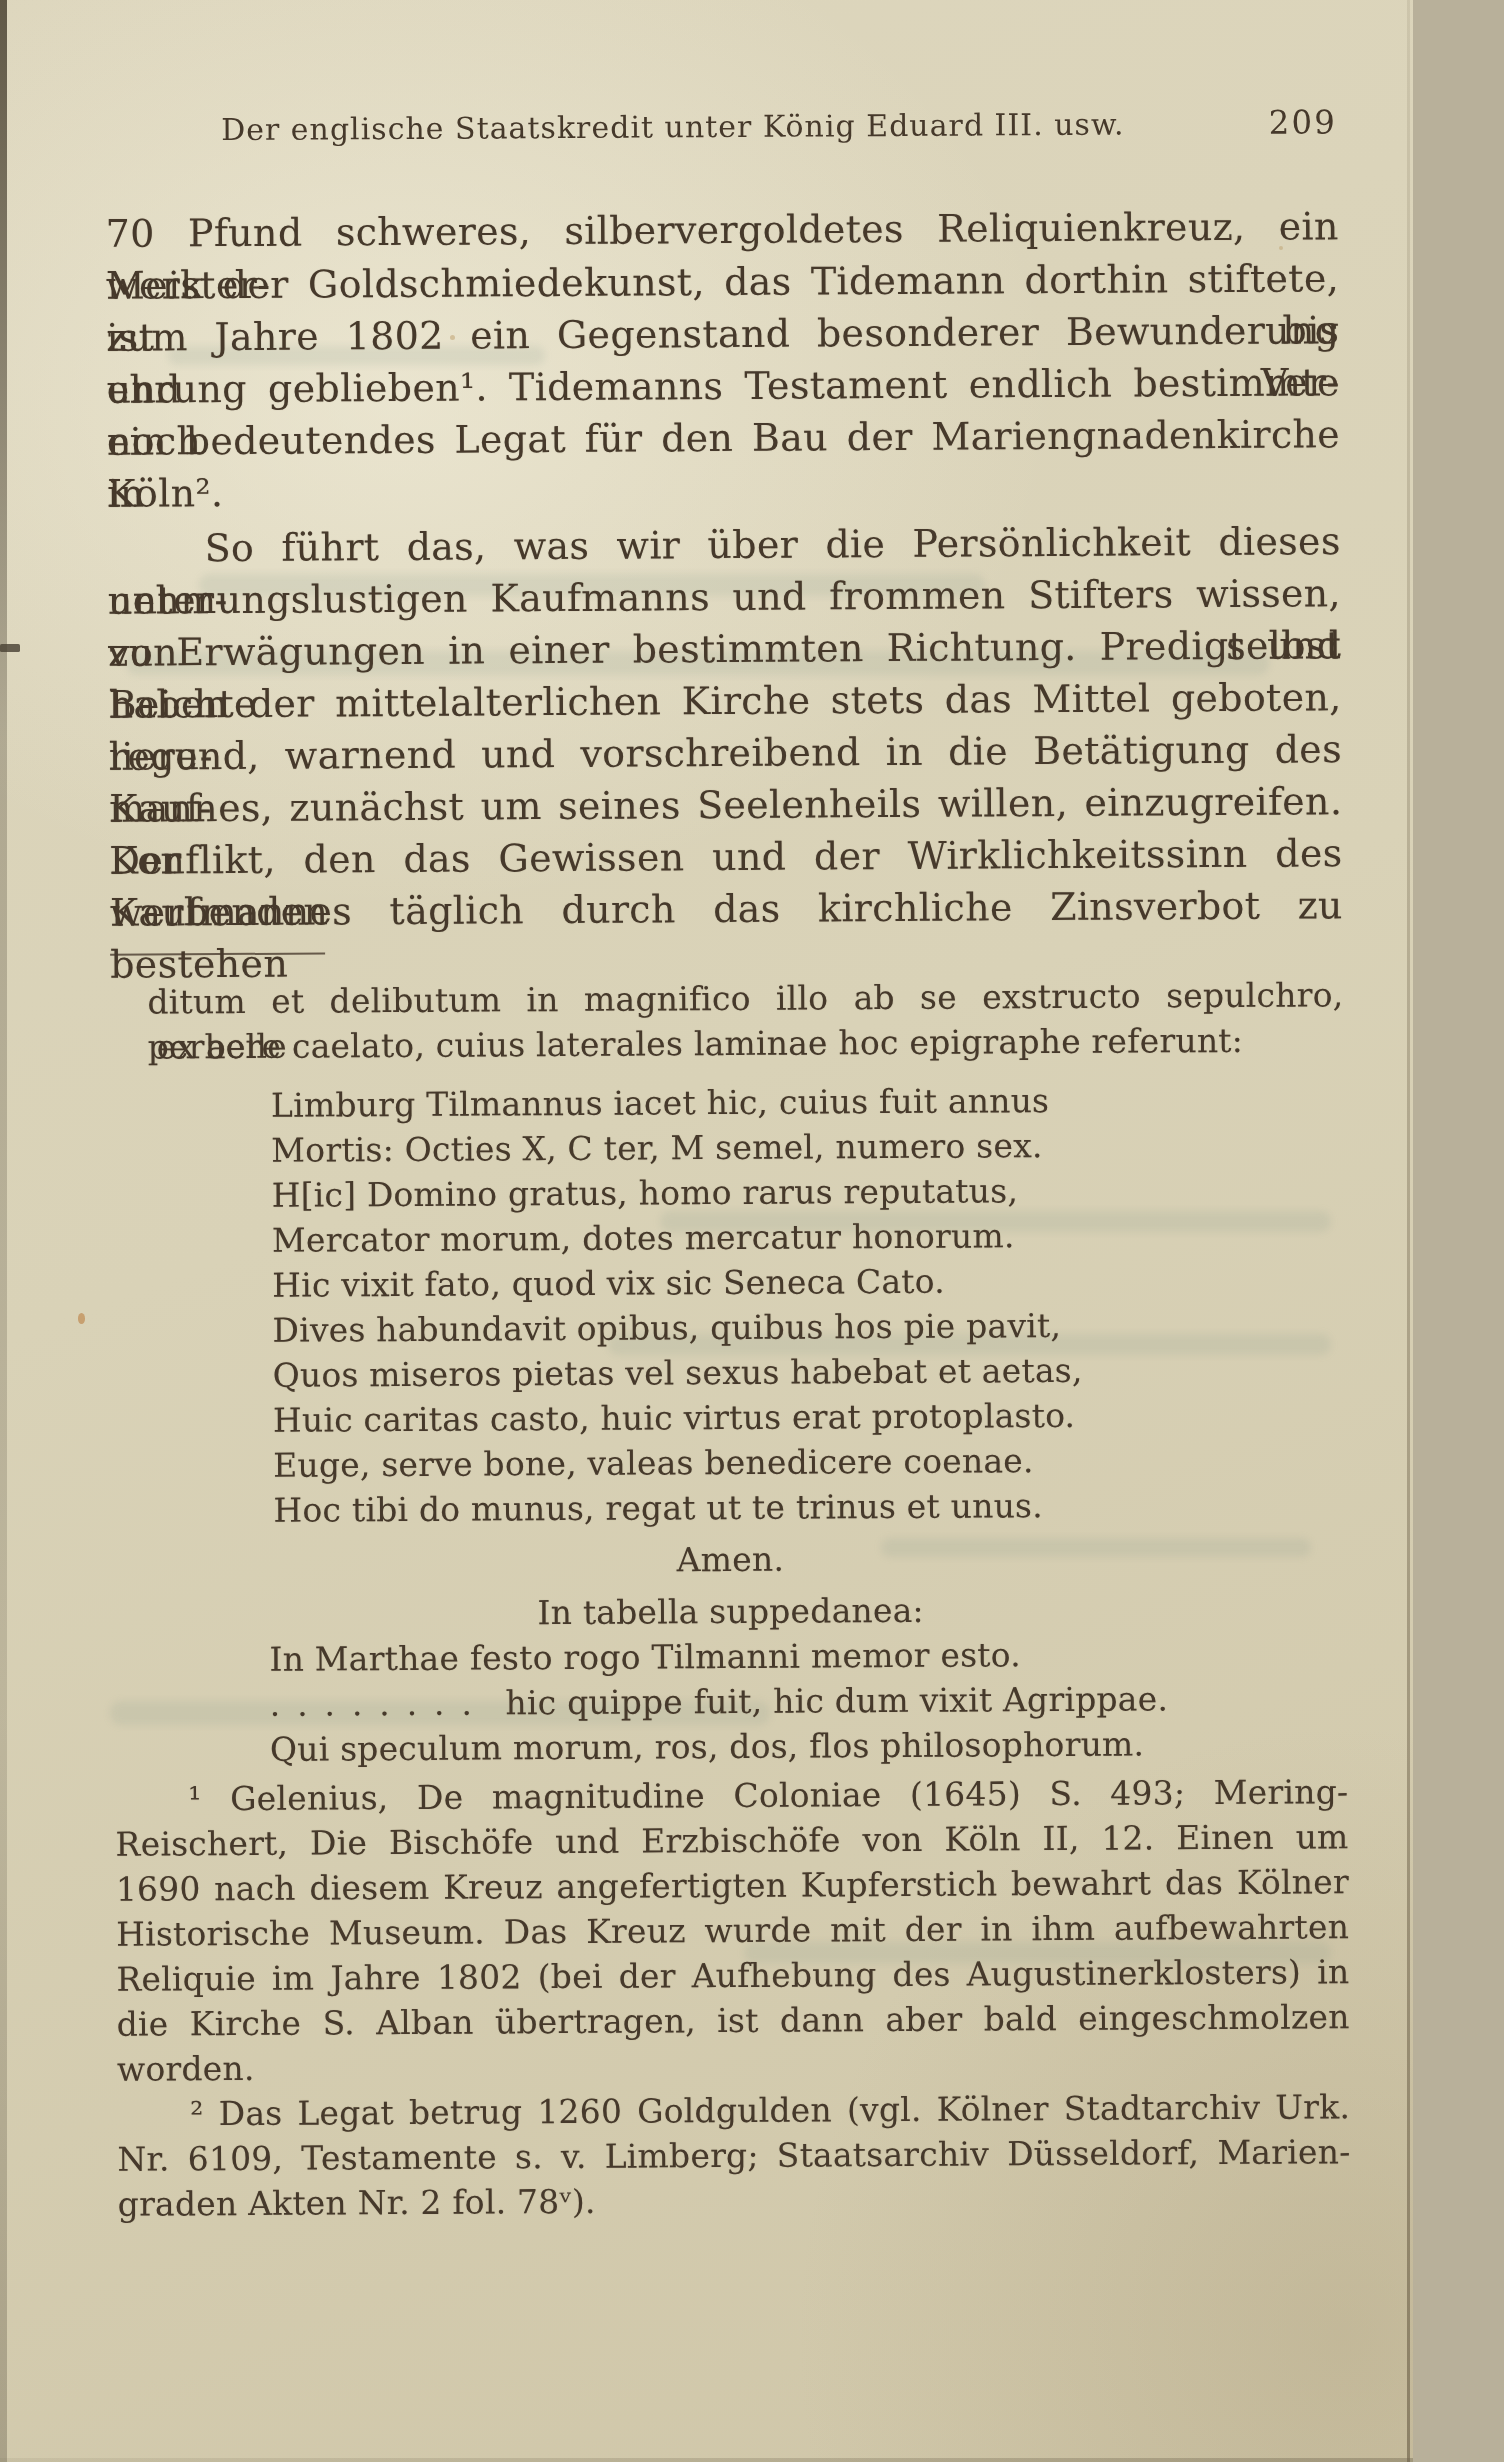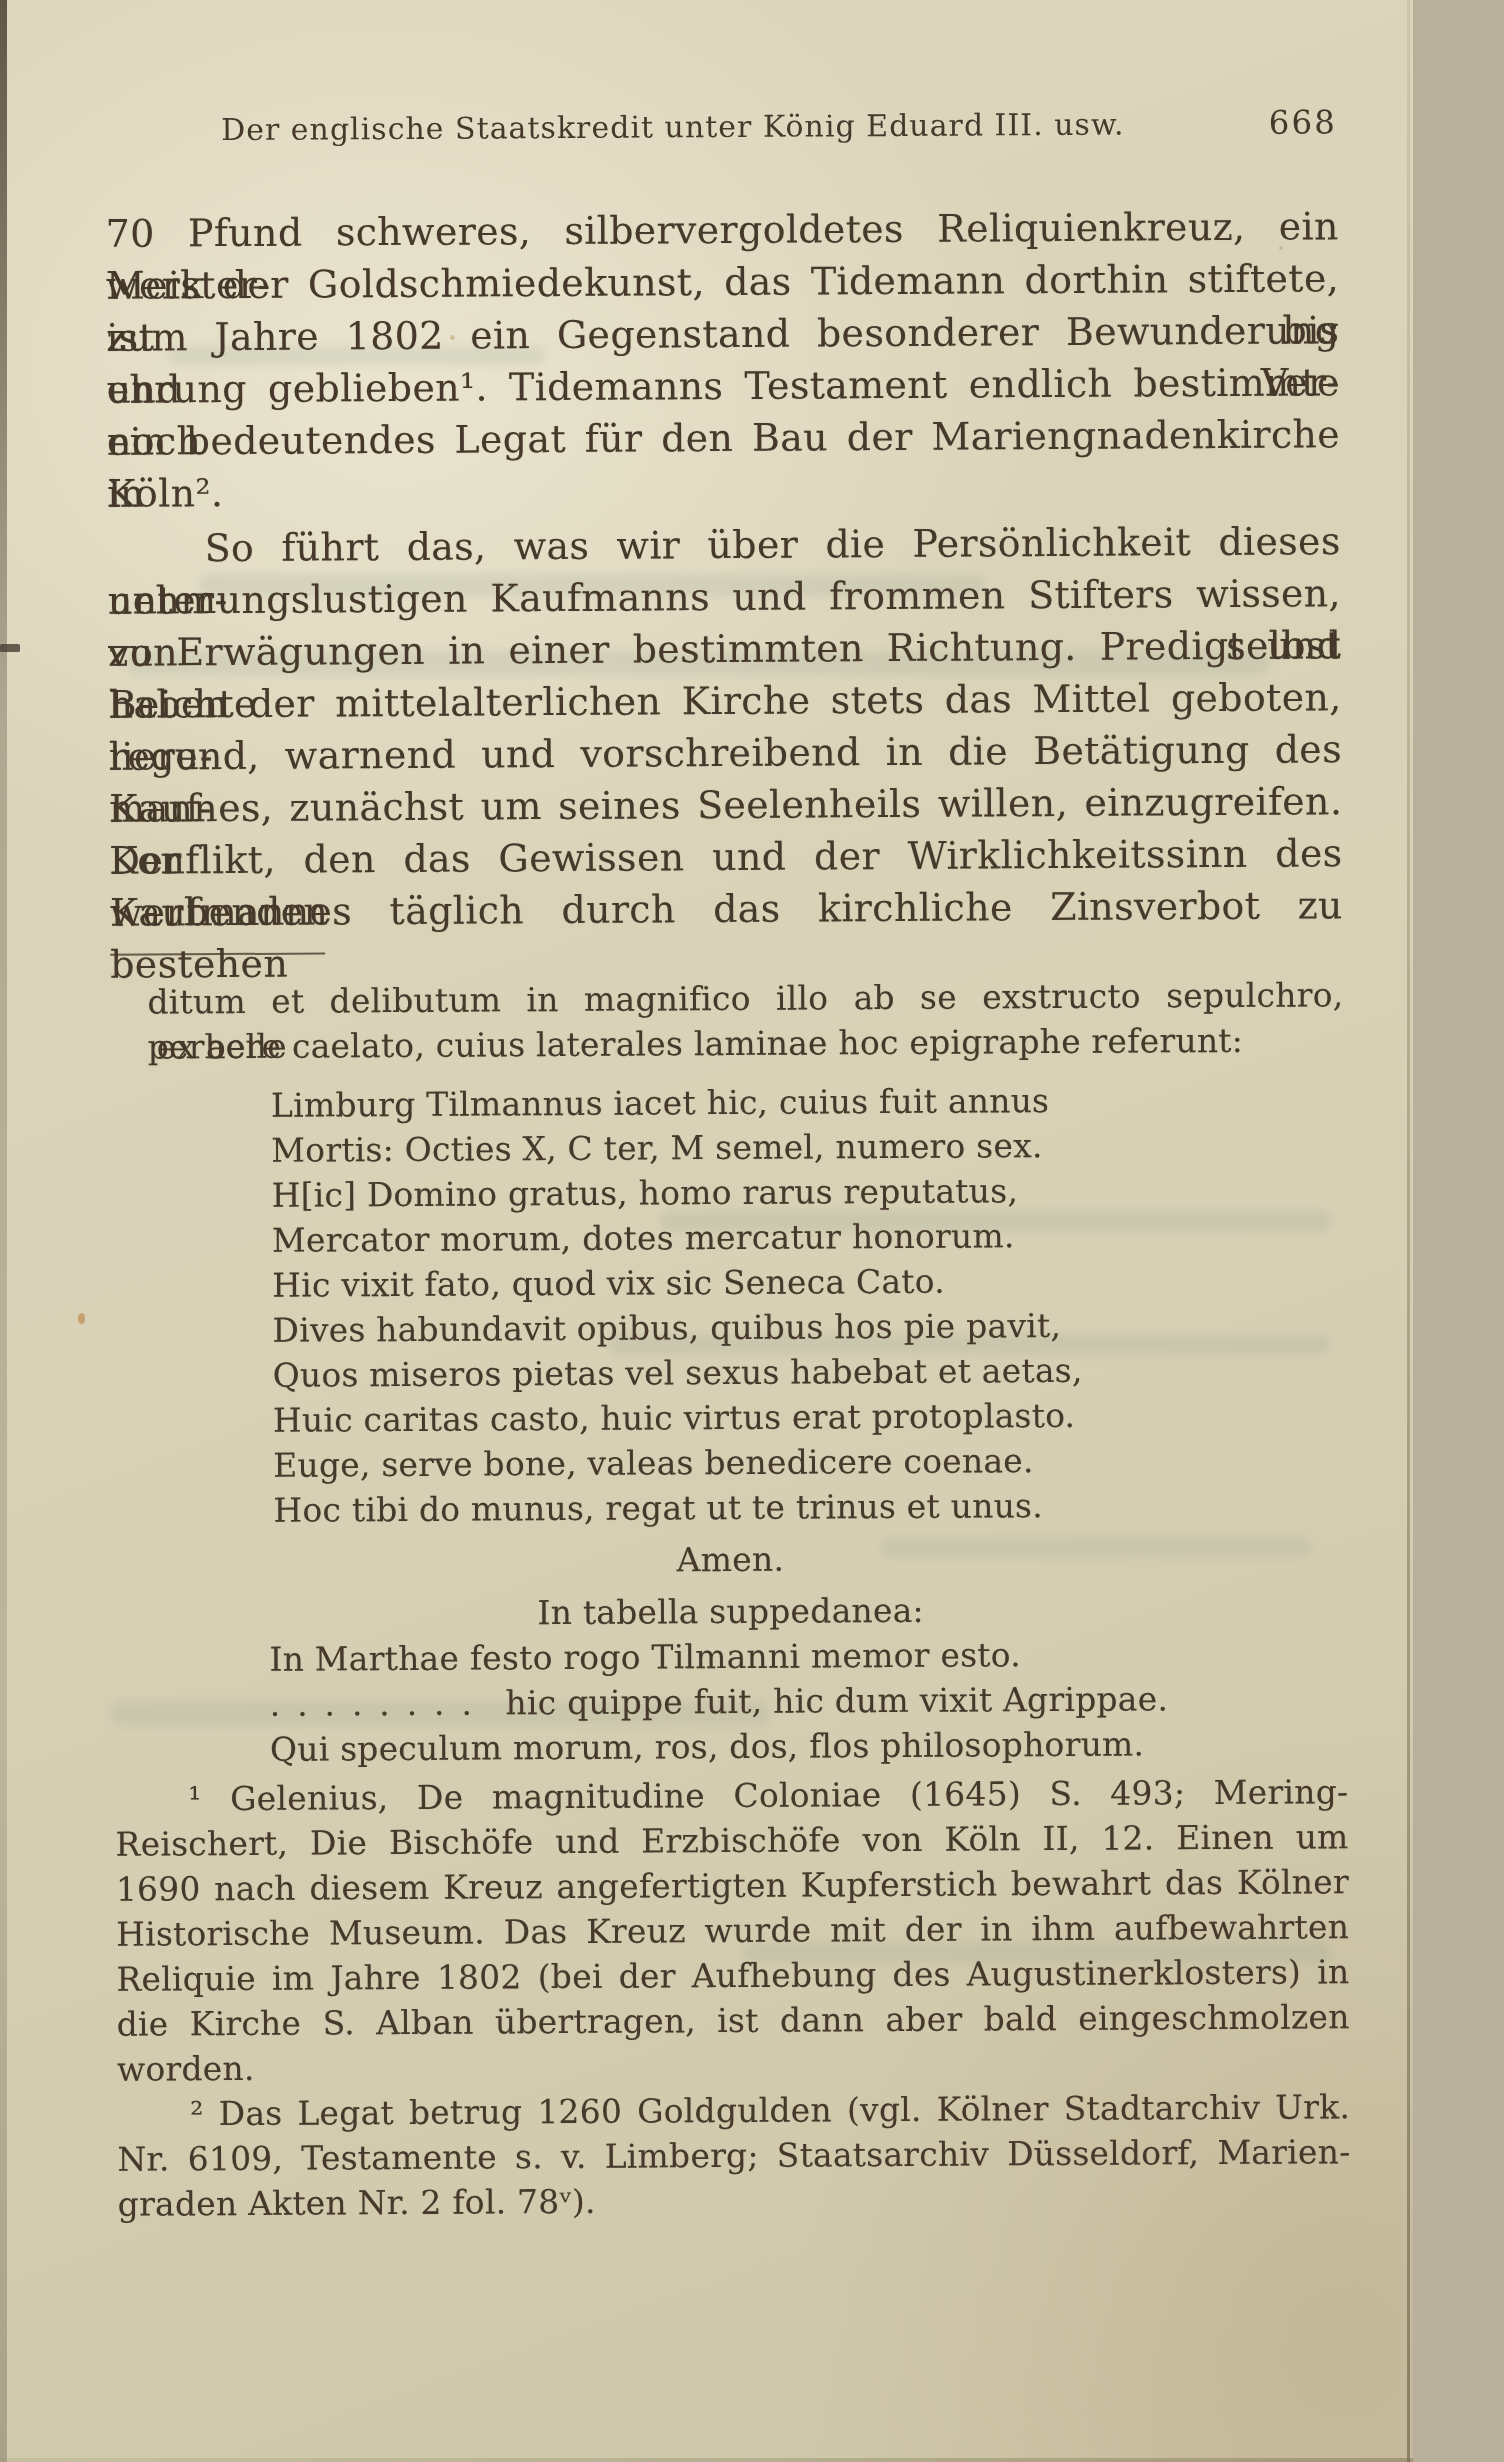--- a/index.html
+++ b/index.html
@@ -93,21 +93,21 @@
   <div class="ghost" style="top:1942px; left:744px; width:587px; height:21px;"></div>
   <div class="speck" style="top:644px; left:0;      width:20px; height:7.9px; border-radius:1.6px; background:rgba(60,52,40,0.75);"></div>
   <div class="speck" style="top:1313px; left:78px;  width:6.8px; height:10.5px; background:rgba(182,110,42,0.50);"></div>
   <div class="speck" style="top:335px;  left:450px;  width:5.2px; height:5.2px; background:rgba(170,126,60,0.35);"></div>
   <div class="speck" style="top:246px;  left:1279px; width:4.2px;  height:4.2px;  background:rgba(170,126,60,0.30);"></div>
 
   <div class="content">
 
     <div class="running-head">
       <span>Der englische Staatskredit unter König Eduard III. usw.</span>
-      <span class="pagenum">668</span>
+      <span class="pagenum">209</span>
     </div>
 
     <div class="main">
       <div>
         <div class="ln just">70 Pfund schweres, silbervergoldetes Reliquienkreuz, ein Meister-</div>
         <div class="ln just">werk der Goldschmiedekunst, das Tidemann dorthin stiftete, ist bis</div>
         <div class="ln just">zum Jahre 1802 ein Gegenstand besonderer Bewunderung und Ver-</div>
         <div class="ln just">ehrung geblieben¹. Tidemanns Testament endlich bestimmte noch</div>
         <div class="ln just">ein bedeutendes Legat für den Bau der Mariengnadenkirche in</div>
         <div class="ln">Köln².</div>

